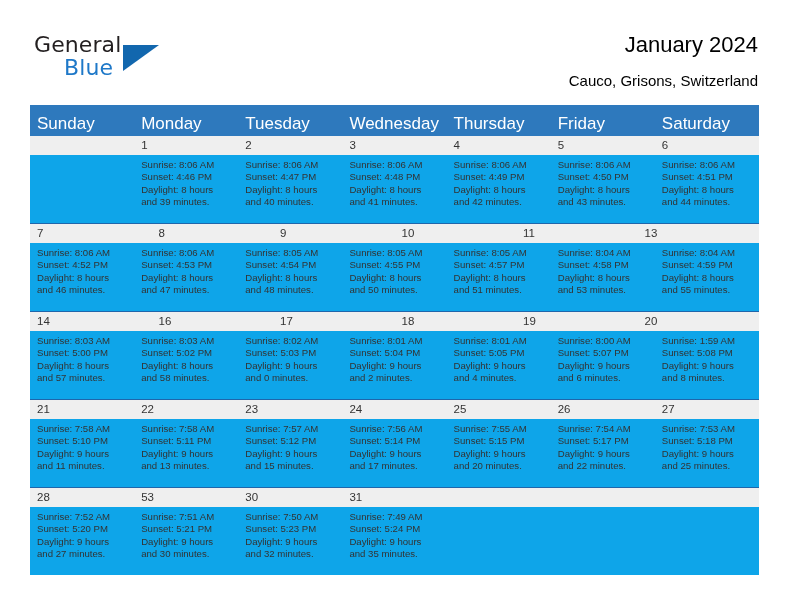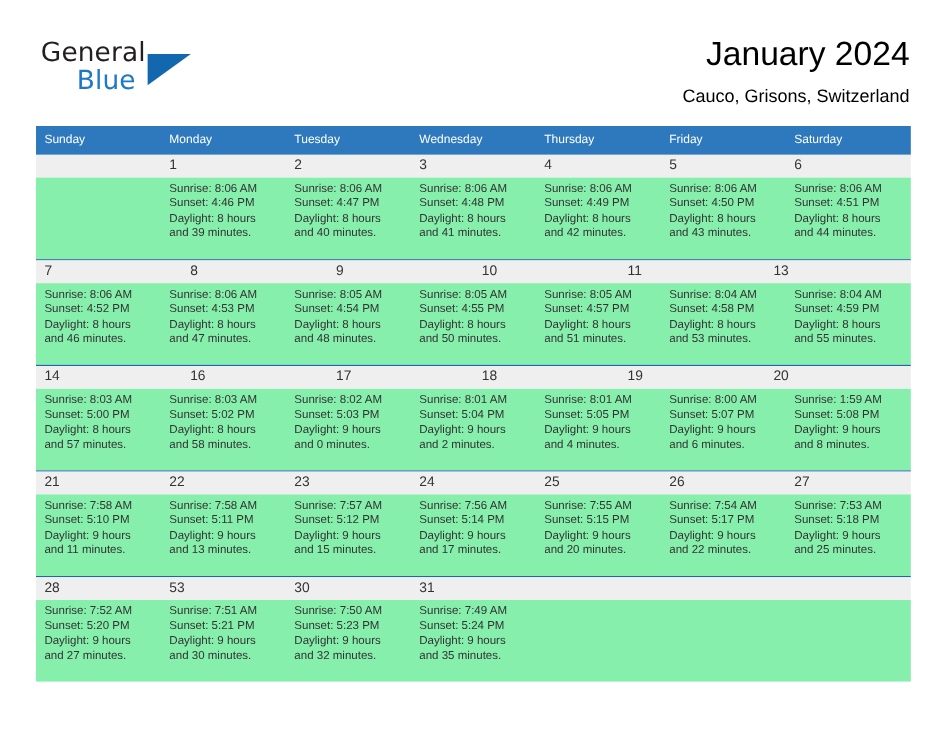--- a/index.html
+++ b/index.html
@@ -64,21 +64,21 @@
     border-bottom: 26px solid transparent;
   }
 
   .title-block {
     position: absolute;
     right: 0;
     top: 0;
     text-align: right;
   }
   .page-title {
-    font-size: 28px;
+    font-size: 22px;
     color: #000000;
     line-height: 34px;
     white-space: nowrap;
   }
   .page-subtitle {
     font-size: 15px;
     color: #000000;
     line-height: 22px;
     margin-top: 8px;
     white-space: nowrap;
@@ -96,43 +96,44 @@
     width: 100%;
   }
   .cal-head-row {
     background: #2e79bd;
   }
   .cal-head-cell {
     flex: 1 1 0;
     min-width: 0;
     box-sizing: border-box;
     padding: 4px 0 5px 7px;
-    font-size: 10px;
+    font-size: 17px;
     color: #ffffff;
     line-height: 15px;
     white-space: nowrap;
+    margin-top: 7px;
   }
 
   .week {
     width: 100%;
     border-top: 1.6px solid #1f66ab;
     box-sizing: border-box;
   }
   .week:first-of-type {
     border-top: none;
   }
   .week-daynums {
     display: flex;
     width: 100%;
     background: #efefef;
   }
   .week-body {
     display: flex;
     width: 100%;
-    background: #86efac;
+    background: #0ea5e9;
   }
   .daynum-cell {
     flex: 1 1 0;
     min-width: 0;
     box-sizing: border-box;
     padding: 2px 0 3px 7px;
     font-size: 11.5px;
     line-height: 14px;
     color: #333333;
     height: 19px;

